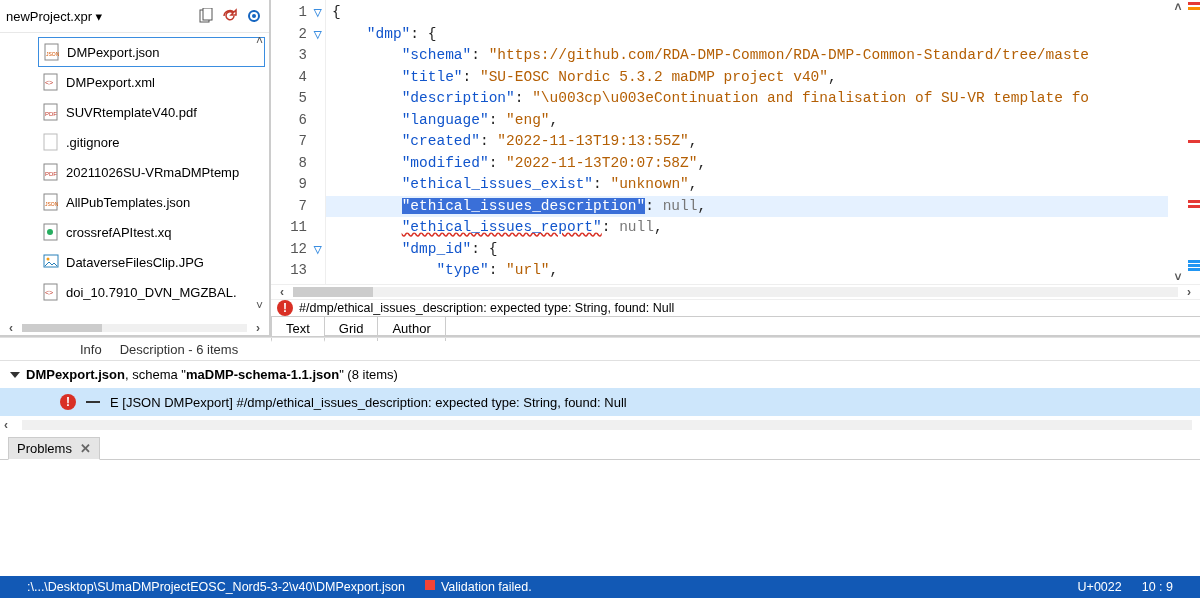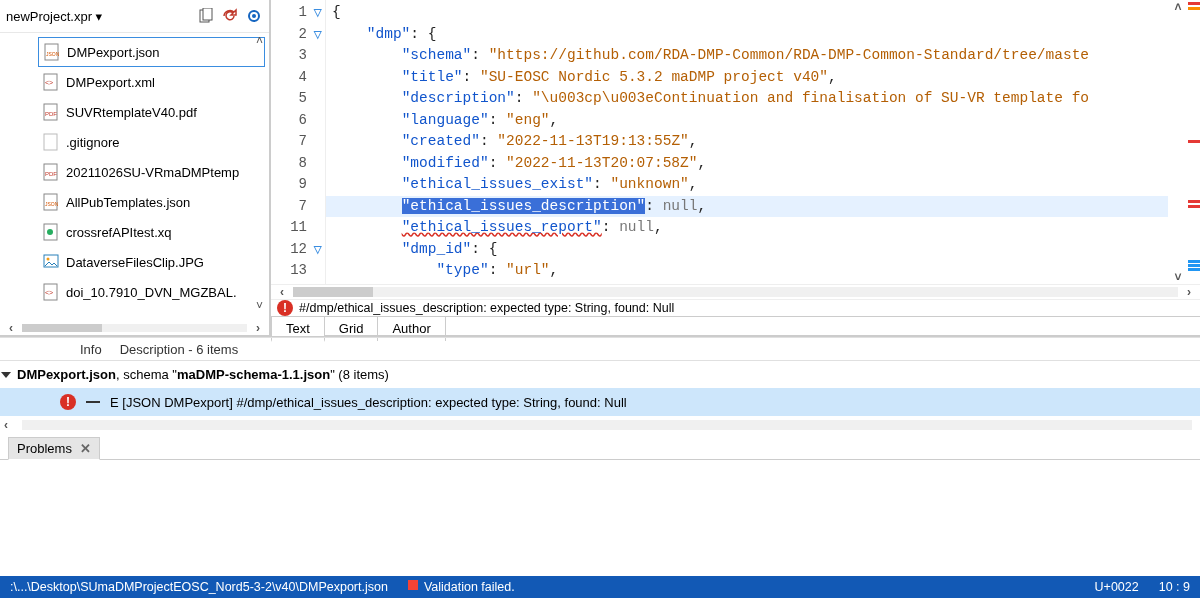--- a/index.html
+++ b/index.html
@@ -42,31 +42,31 @@
 .hscroll .track { flex:1; height:10px; background:#f0f0f0; margin:0 4px; position:relative; }
 .hscroll .track .thumb { position:absolute; left:0; width:80px; height:10px; background:#ccc; }
 .inline-err { height:24px; display:flex; align-items:center; padding:0 6px; gap:6px; font-size:12.5px; border-top:1px solid #eee; }
 .err-badge { width:16px; height:16px; background:#d93025; border-radius:50%; color:#fff; font-weight:bold; display:flex; align-items:center; justify-content:center; font-size:12px; }
 .editor-tabs { height:26px; display:flex; border-top:1px solid #ccc; }
 .etab { padding:4px 14px; border-right:1px solid #ccc; font-size:13px; cursor:pointer; }
 .etab.active { background:#fff; border:1px solid #ccc; border-bottom:2px solid #fff; margin-top:-1px; margin-bottom:-1px; }
 .results-section { border-top:1px solid #ccc; }
 .results-header { padding:8px 10px 6px; font-size:16px; color:#2a5d8f; }
 .results-tabs { height:24px; display:flex; border-top:1px solid #e0e0e0; border-bottom:1px solid #e0e0e0; padding-left:80px; gap:18px; align-items:center; font-size:13px; color:#333; }
-.results-line { padding:6px 1px; font-size:13px; display:flex; align-items:center; gap:6px; }
+.results-line { padding:6px 10px; font-size:13px; display:flex; align-items:center; gap:6px; }
 .results-item { background:#cde6fb; padding:6px 10px; display:flex; align-items:center; gap:10px; font-size:13px; }
 .minus { width:14px; height:2px; background:#333; }
 .triangle { width:0; height:0; border-top:6px solid #333; border-left:5px solid transparent; border-right:5px solid transparent; }
 .btm-hscroll { height:18px; display:flex; align-items:center; padding:0 4px; }
 .btm-hscroll .chev { width:14px; font-weight:bold; color:#555; }
 .btm-hscroll .track { flex:1; height:10px; background:#f0f0f0; margin:0 4px; }
 .problems-tab-row { height:26px; display:flex; align-items:flex-end; padding-left:8px; border-bottom:1px solid #ccc; }
 .problems-tab { border:1px solid #ccc; padding:3px 8px; font-size:13px; display:flex; align-items:center; gap:8px; background:#e5e5e5; border-bottom:1px solid #fff; margin-bottom:-1px; cursor:pointer; }
 .problems-tab .x { color:#666; font-weight:bold; cursor:pointer; }
-.statusbar { height:22px; background:#1259b5; color:#fff; display:flex; align-items:center; padding:0 10px; font-size:12.5px; gap:20px; margin-top:auto; }
+.statusbar { height:22px; background:#1259b5; color:#fff; display:flex; align-items:center; padding:0 27px; font-size:12.5px; gap:20px; margin-top:auto; }
 .statusbar .redsq { width:10px; height:10px; background:#f44336; margin-right:6px; }
 .statusbar .fill { flex:1; }
 svg { display:block; }
 </style>
 </head>
 <body>
 
 <div class="layout">
   <div class="top">
 

